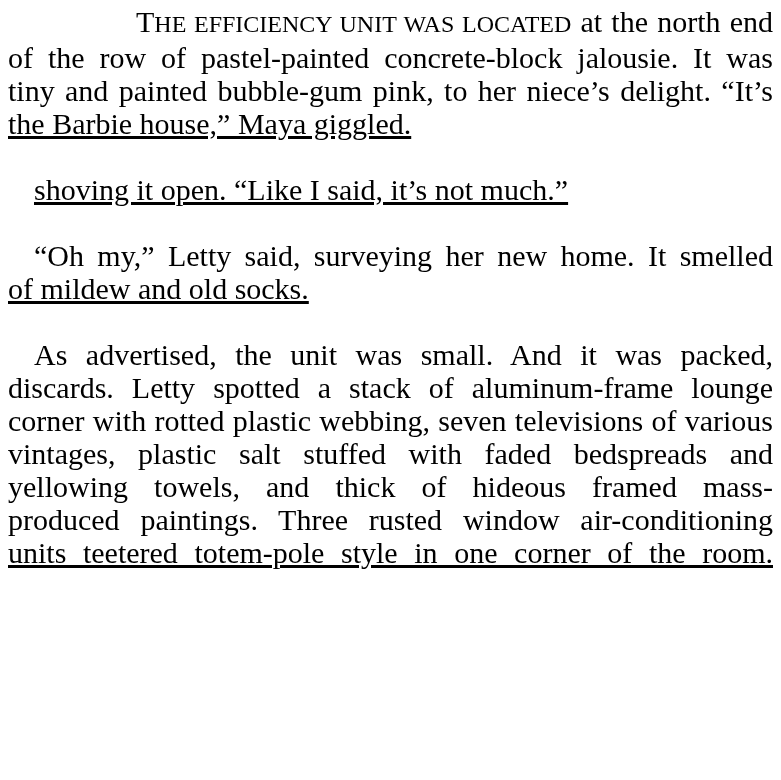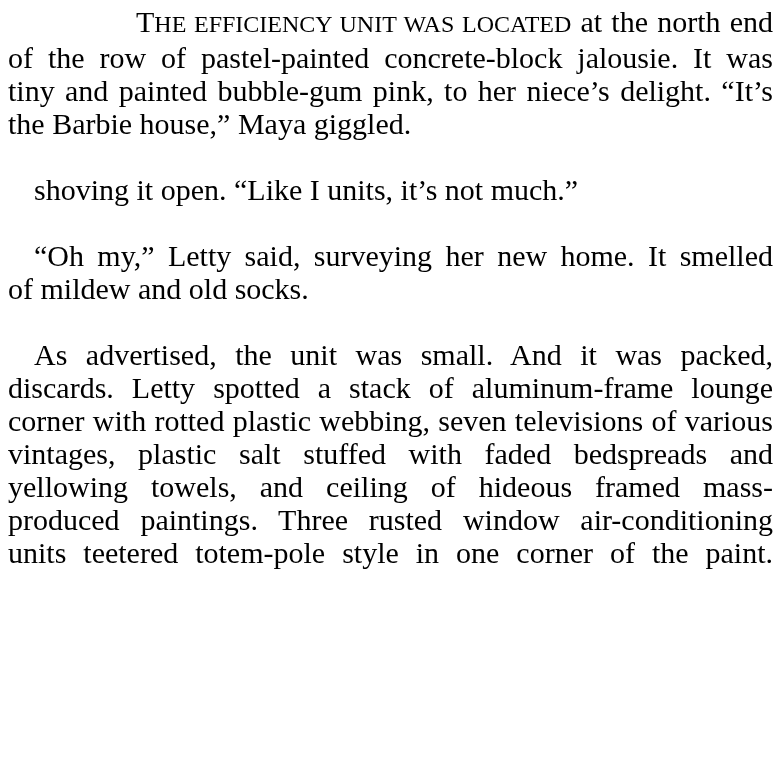--- a/index.html
+++ b/index.html
@@ -38,20 +38,21 @@
   .para .line:first-child {
     padding-left: 26px;
   }
   
   .para.opening .line:first-child {
     padding-left: 128px;
   }
   
   .para .line:last-child {
     text-align-last: left;
+    text-decoration: underline;
   }
   
   .para.continued .line:last-child {
     text-align-last: justify;
   }
   .lead-cap {
     font-size: 30px;
   }
   .lead-small-caps {
     font-size: 24px;
@@ -61,28 +62,28 @@
 <body>
 
 <div class="book-page">
     <div class="para opening">
       <div class="line"><span class="lead-cap">T</span><span class="lead-small-caps">HE EFFICIENCY UNIT WAS LOCATED</span><span> at the north end</span></div>
       <div class="line"><span>of the row of pastel-painted concrete-block jalousie. It was</span></div>
       <div class="line"><span>tiny and painted bubble-gum pink, to her niece’s delight. “It’s</span></div>
       <div class="line"><span>the Barbie house,” Maya giggled.</span></div>
     </div>
     <div class="para">
-      <div class="line"><span>shoving it open. “Like I units, it’s not much.”</span></div>
+      <div class="line"><span>shoving it open. “Like I said, it’s not much.”</span></div>
     </div>
     <div class="para">
       <div class="line"><span>“Oh my,” Letty said, surveying her new home. It smelled</span></div>
       <div class="line"><span>of mildew and old socks.</span></div>
     </div>
     <div class="para continued">
       <div class="line"><span>As advertised, the unit was small. And it was packed,</span></div>
       <div class="line"><span>discards. Letty spotted a stack of aluminum-frame lounge</span></div>
       <div class="line"><span>corner with rotted plastic webbing, seven televisions of various</span></div>
       <div class="line"><span>vintages, plastic salt stuffed with faded bedspreads and</span></div>
-      <div class="line"><span>yellowing towels, and ceiling of hideous framed mass-</span></div>
+      <div class="line"><span>yellowing towels, and thick of hideous framed mass-</span></div>
       <div class="line"><span>produced paintings. Three rusted window air-conditioning</span></div>
-      <div class="line"><span>units teetered totem-pole style in one corner of the paint.</span></div>
+      <div class="line"><span>units teetered totem-pole style in one corner of the room.</span></div>
     </div>
   </div>
 
 </body></html>

